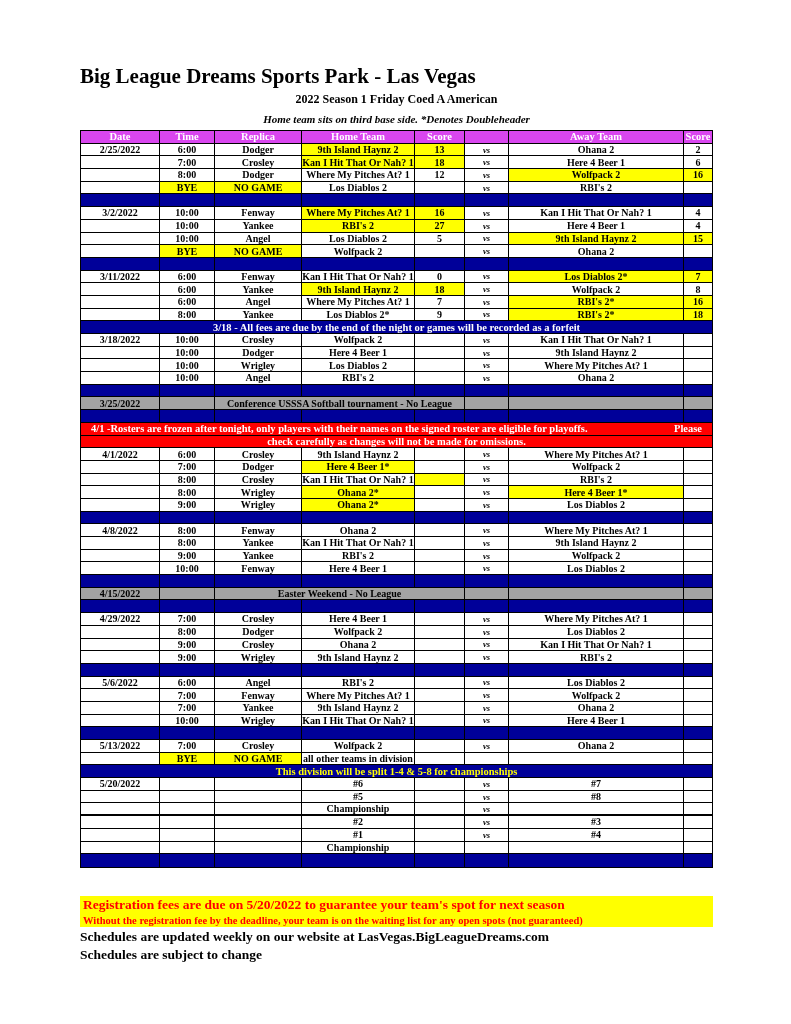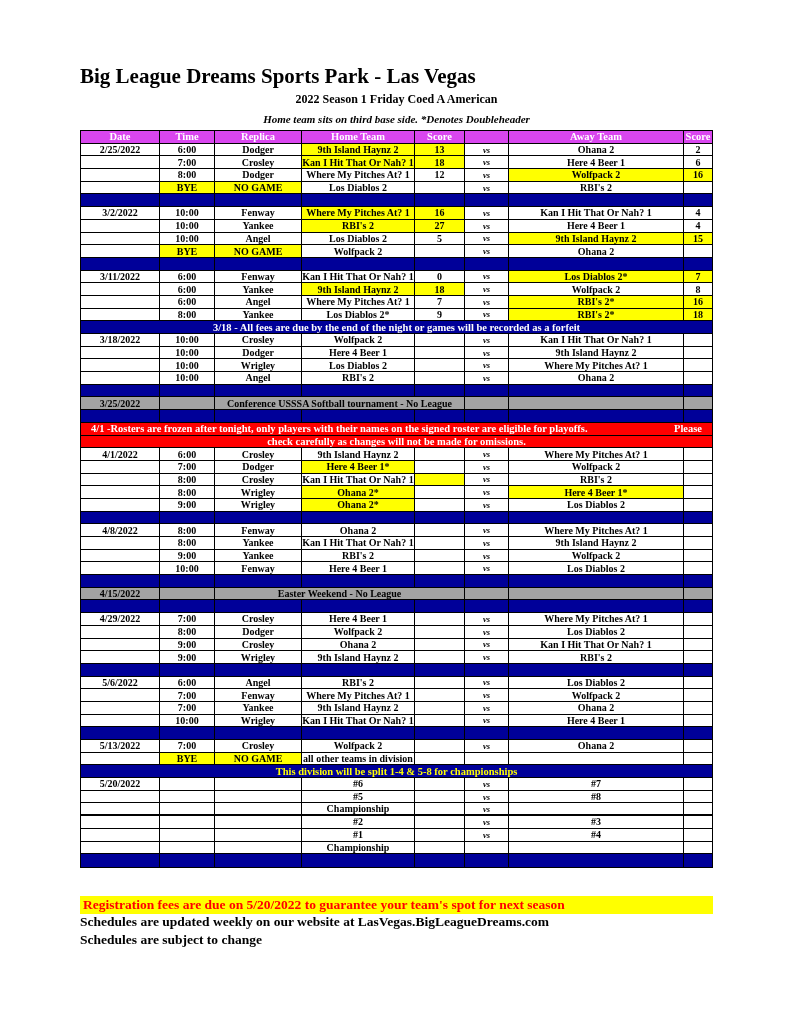--- a/index.html
+++ b/index.html
@@ -604,17 +604,18 @@
           <div class="cell c-home navy"></div>
           <div class="cell c-score navy"></div>
           <div class="cell c-vs navy"></div>
           <div class="cell c-away navy"></div>
           <div class="cell c-score2 navy"></div>
         </div>
       </div>
 
     <div class="footer">
       <div class="f-yellow">Registration fees are due on 5/20/2022 to guarantee your team's spot for next season</div>
+      <div class="f-yellow-small">Without the registration fee by the deadline, your team is on the waiting list for any open spots (not guaranteed)</div>
       <div class="f-black">Schedules are updated weekly on our website at LasVegas.BigLeagueDreams.com</div>
       <div class="f-black">Schedules are subject to change</div>
     </div>
   </div>
 </div>
 
 </body></html>

